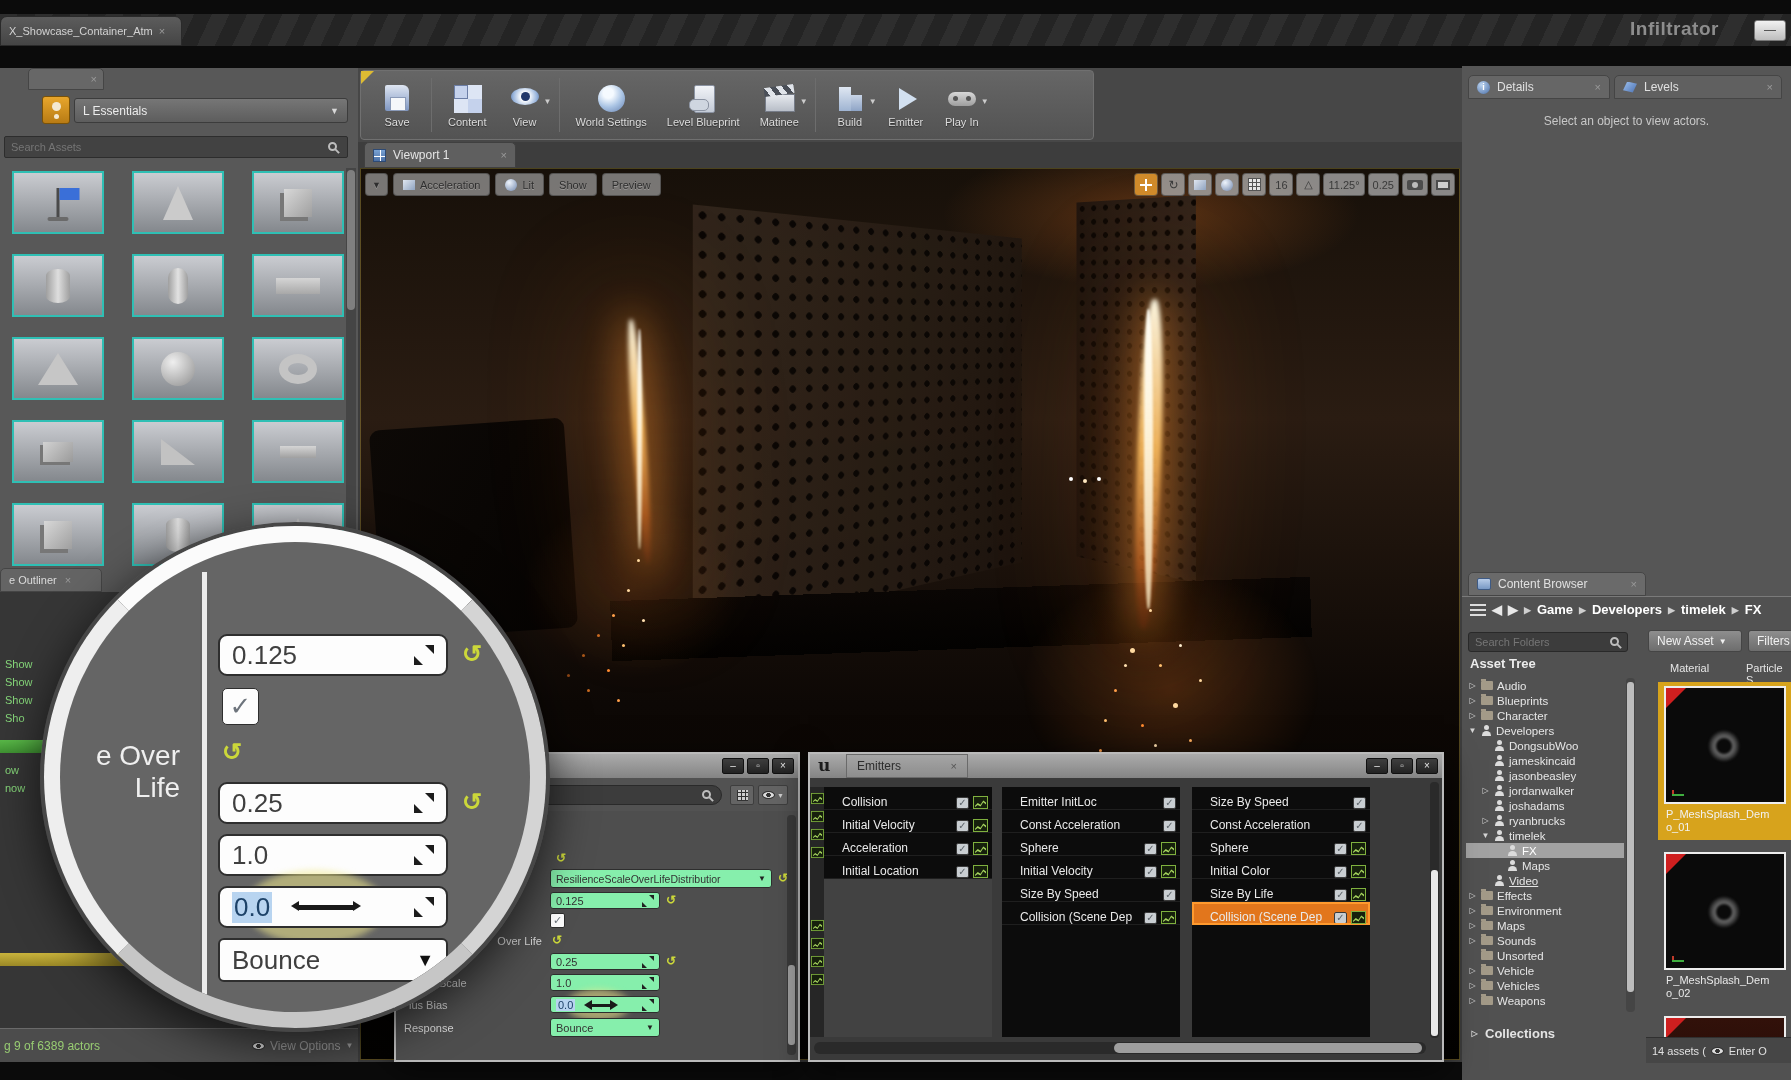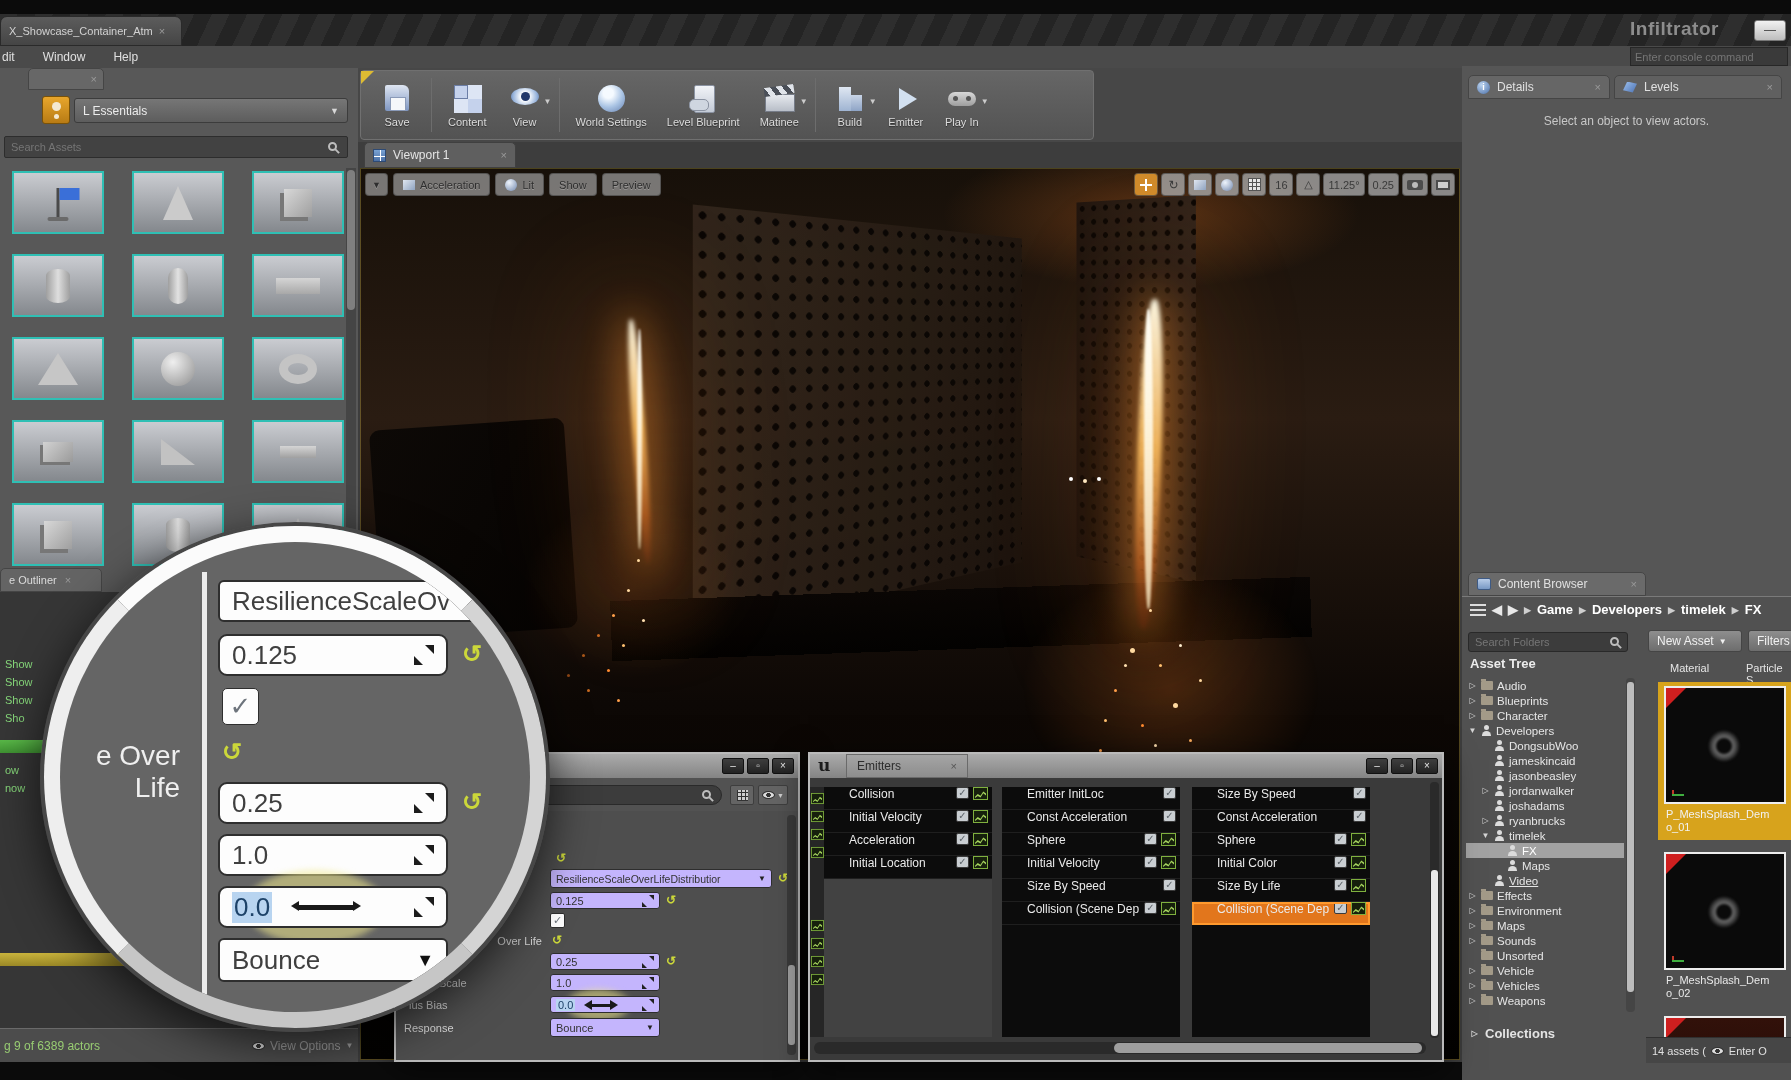--- a/index.html
+++ b/index.html
@@ -203,21 +203,21 @@
   .d-search { position:absolute; left:8px; top:31px; width:318px; height:20px; background:#3c3c3c;
     border:1px solid #2a2a2a; border-radius:10px; color:#999; font-size:11px; padding:0 22px 0 8px; }
   .d-iconbtn { position:absolute; top:31px; width:24px; height:20px; background:#646464; border:1px solid #3e3e3e;
     border-radius:2px; display:flex; align-items:center; justify-content:center; }
   .i-grid-sm { width:11px; height:11px; background:
     repeating-linear-gradient(90deg,#333 0 1px,transparent 1px 4px),
     repeating-linear-gradient(0deg,#333 0 1px,transparent 1px 4px), #cfcfcf; }
   .i-eye { width:13px; height:8px; border-radius:50%; background:radial-gradient(circle,#333 2px,#ddd 2.5px); border:1px solid #333; }
   .d-body { position:absolute; left:0; top:57px; right:0; bottom:0; background:#4e4e4e; }
   .reset { color:#ccd83a; font-weight:bold; }
-  .fld { position:absolute; background:#c4b5fd; border:1px solid #2e2e2e; border-radius:3px;
+  .fld { position:absolute; background:#86efac; border:1px solid #2e2e2e; border-radius:3px;
     color:#333; font-size:11px; display:flex; align-items:center; padding:0 5px; height:17px; }
   .spin { position:relative; width:12px; height:12px; margin-left:auto; }
   .spin::before { content:""; position:absolute; top:0; right:0; border-top:5px solid #222; border-left:5px solid transparent; }
   .spin::after { content:""; position:absolute; bottom:0; left:0; border-bottom:5px solid #222; border-right:5px solid transparent; }
   .dlabel { position:absolute; color:#d8d8d8; font-size:11px; }
   .chk { background:#fdfdfd; border:1px solid #2e2e2e; border-radius:2px; color:#6d747c;
     display:flex; align-items:center; justify-content:center; }
   .vscroll { position:absolute; width:9px; background:#3a3a3a; border-radius:4px; }
   .vscroll .thumb { position:absolute; left:1px; width:7px; background:#9e9e9e; border-radius:3px; }
   .hl-ellipse { position:absolute; border-radius:50%; background:rgba(240,234,140,.55); filter:blur(3px); }
@@ -234,22 +234,22 @@
   .em-tab { position:absolute; left:36px; top:0; width:122px; height:24px; background:linear-gradient(#a5a5a5,#8d8d8d);
     display:flex; align-items:center; gap:10px; padding:0 10px; font-size:12px; color:#2c2c2c; border:1px solid #6a6a6a; }
   .em-strip { position:absolute; left:0; top:33px; width:14px; height:250px; background:#262626;
     display:flex; flex-direction:column; align-items:center; }
   .egraph { width:15px; height:13px; background:#16200c; border:1px solid #7fb03e; position:relative; flex:none; }
   .egraph::after { content:""; position:absolute; left:1px; top:2px; width:11px; height:8px; background:#a6d45e;
     clip-path:polygon(0 85%,25% 50%,50% 72%,75% 18%,100% 45%,100% 68%,75% 42%,50% 95%,25% 74%,0 100%); }
   .echk { width:13px; height:12px; background:#c9ced2; border:1px solid #3a3a3a; border-radius:2px;
     color:#5d646b; font-size:10px; line-height:10px; text-align:center; flex:none; }
   .ecol { position:absolute; top:33px; background:#0c0c0c; }
-  .erow { height:23px; border-bottom:1px solid #1f1f1f; display:flex; align-items:flex-start; gap:4px;
-    padding:0 4px 0 25px; overflow:hidden; }
+  .erow { height:23px; border-bottom:1px solid #1f1f1f; display:flex; align-items:flex-end; gap:4px;
+    padding:0 4px 0 18px; overflow:hidden; }
   .erow .el { flex:1; font-size:12px; color:#eaeaea; white-space:nowrap; overflow:hidden; }
   .erow.sel { background:#e2761c; outline:2px solid #ff9a2e; outline-offset:-2px; }
   .ecol-fill { position:absolute; background:#424242; }
   .hscroll { position:absolute; height:12px; background:#2a2a2a; border-radius:6px; }
   .hscroll .thumb { position:absolute; top:1px; height:10px; background:#9e9e9e; border-radius:5px; }
 
   
   .right-panel { left:1462px; top:66px; width:329px; height:1014px; background:#565656; overflow:hidden; }
   .rp-tab { position:absolute; height:24px; background:#666; border-radius:5px 5px 0 0; border:1px solid #454545;
     display:flex; align-items:center; gap:7px; padding:0 8px; font-size:12px; color:#e0e0e0; }
@@ -315,28 +315,20 @@
 
   <div class="abs titlebar">
     <div class="abs doc-tab">
       <span>X_Showcase_Container_Atm</span>
       <span class="x-glyph">×</span>
     </div>
     <div class="abs app-title">Infiltrator</div>
     <div class="abs win-min">—</div>
   </div>
 
-  <div class="abs menubar">
-    <div class="menu-items" id="menu-items">
-        <span>dit</span>
-        <span>Window</span>
-        <span>Help</span>
-      </div>
-    <input class="abs console-box" placeholder="Enter console command" style="">
-  </div>
 
   <div class="abs left-panel">
     <div class="abs lp-tab">
       <span class="x-glyph">×</span>
     </div>
     <div class="abs mode-icon1">
       <span class="mi-person" style="left:2px;top:4px;"><span class="mi-head"></span><span class="mi-body"></span></span>
       <span class="mi-person" style="left:14px;top:8px;"><span class="mi-head"></span><span class="mi-body"></span></span>
     </div>
     <div class="abs mode-icon2"></div>
@@ -929,23 +921,20 @@
       <span>14 assets (</span>
       <span class="i-eye"></span>
       <span>Enter O</span>
     </div>
   </div>
 
   <div class="abs loupe">
     <div class="loupe-ring">
       <div class="loupe-in">
         <div class="lp-split"></div>
-        <div class="lfld" style="left:158px;top:38px;width:340px;height:42px;">
-          <span>ResilienceScaleOv</span>
-        </div>
         <div class="lfld" style="left:158px;top:92px;width:230px;height:42px;border-radius:9px;">
           <span>0.125</span>
             <span class="spin-lg"></span>
         </div>
         <span class="lreset" style="left:402px;top:98px;">↺</span>
         <div class="chk" style="position:absolute;left:162px;top:146px;width:37px;height:37px;font-size:26px;border-radius:5px;">
           <span>✓</span>
         </div>
         <span class="llabel" style="left:0;top:198px;width:120px;text-align:right;">e Over Life</span>
         <span class="lreset" style="left:162px;top:196px;">↺</span>

